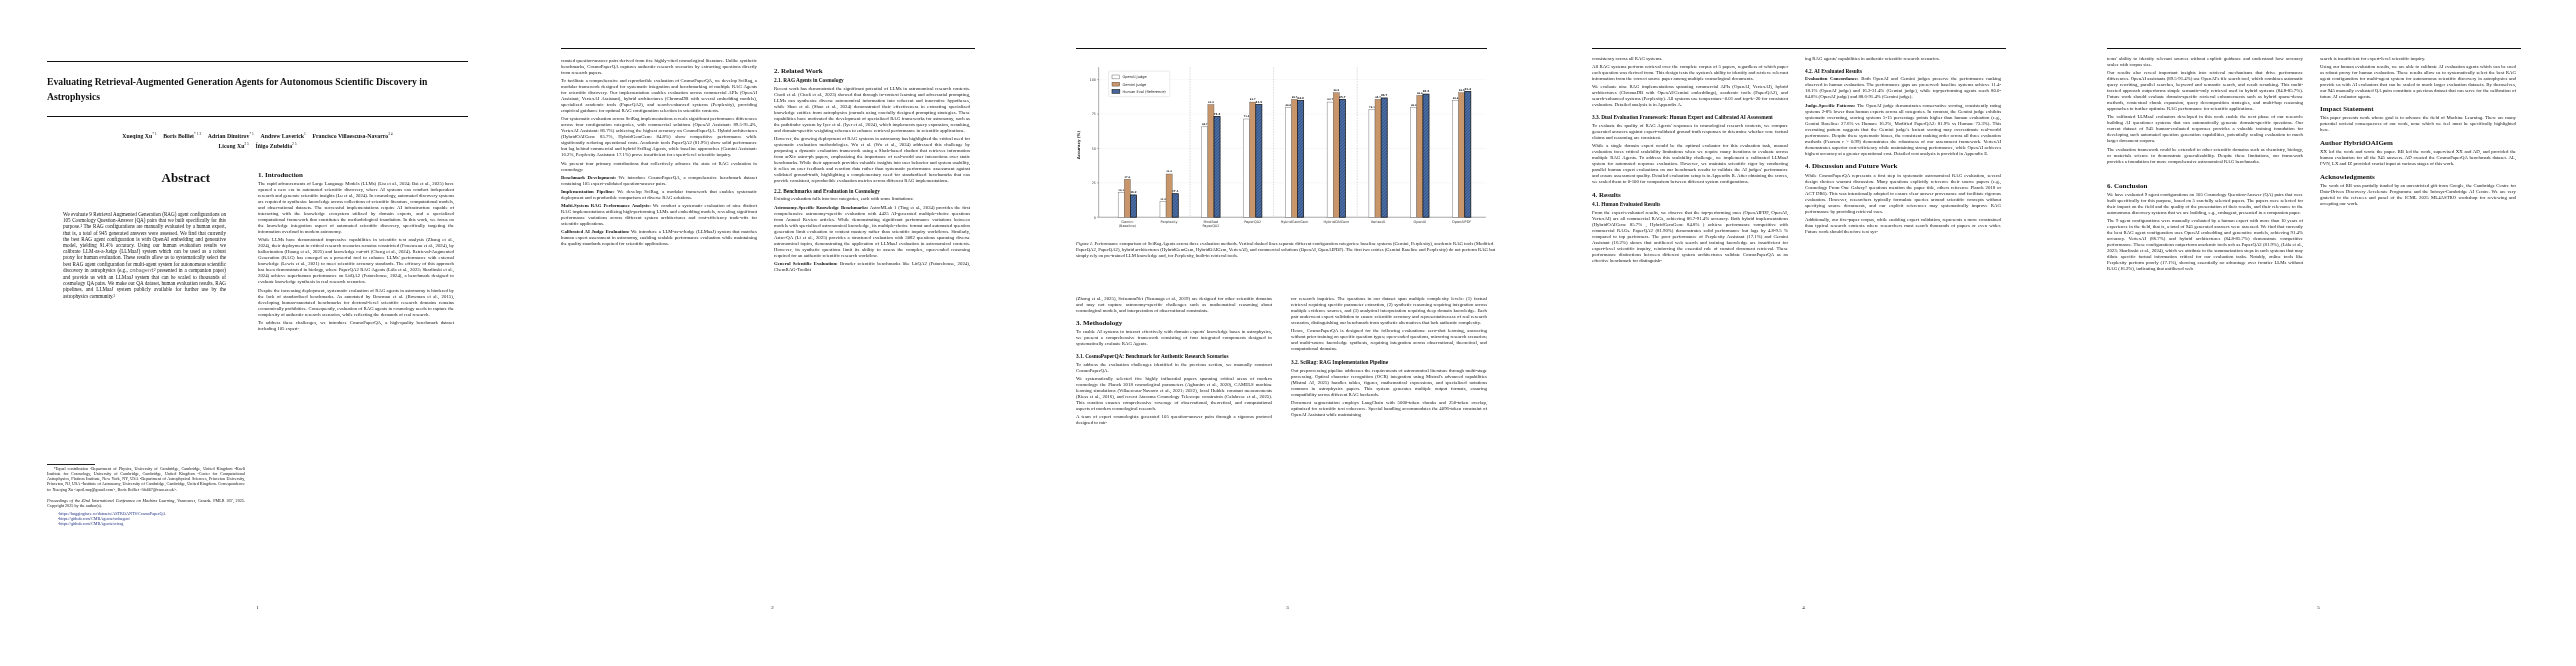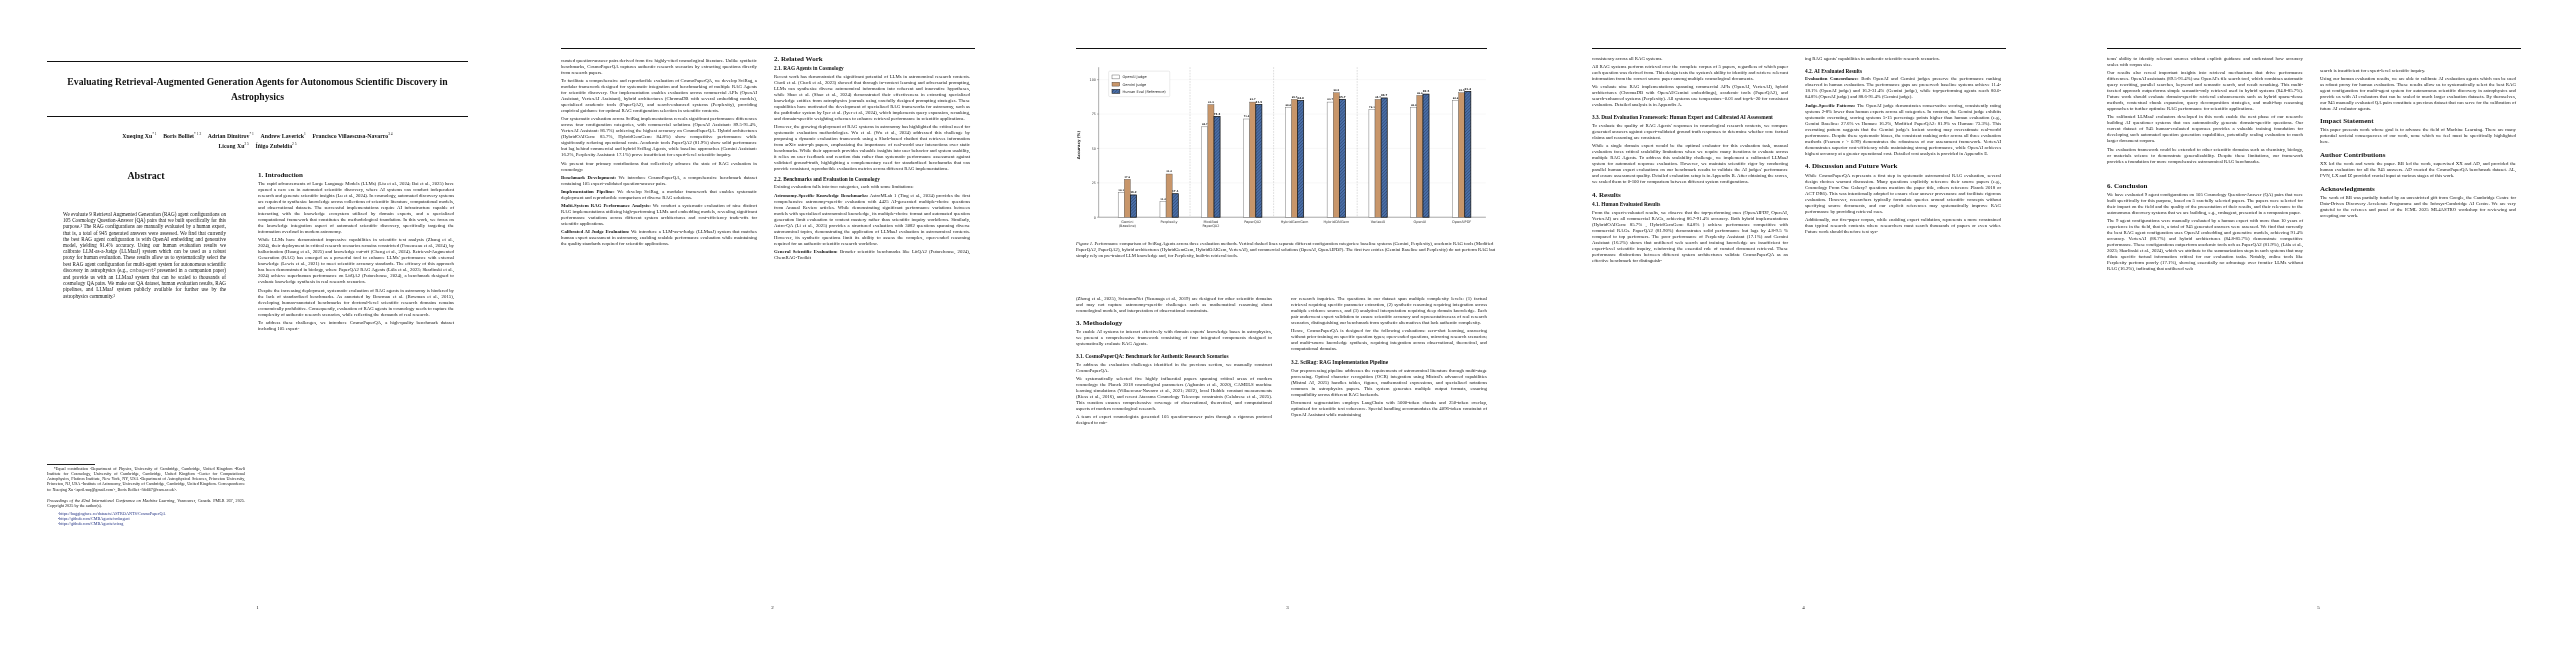--- a/index.html
+++ b/index.html
@@ -10,24 +10,24 @@
   .col{position:absolute;width:196px;font-size:4.8px;line-height:6px;text-align:justify;hyphens:auto}
   .col p{margin-bottom:2.2px}
   .hr{position:absolute;height:1.1px;background:#111}
   .pnum{position:absolute;top:605px;width:515px;text-align:center;font-size:5px}
   h2{font-size:7px;font-weight:bold;margin:3.9px 0 3.3px;text-align:left}
   h3{font-size:5.3px;font-weight:bold;margin:3.3px 0 2.8px;text-align:left}
   .b{font-weight:bold}
   .mono{font-family:"Liberation Mono","DejaVu Sans Mono",monospace;color:#555}
   .arxiv{position:absolute;left:5.6px;top:389px;transform:rotate(-90deg);transform-origin:left top;
          font-family:"Liberation Serif",serif;font-size:17px;color:#999;white-space:nowrap;letter-spacing:0.3px}
-  .title{position:absolute;left:47px;top:75px;width:421px;text-align:center;font-size:9.7px;font-weight:bold;line-height:14.5px}
+  .title{position:absolute;left:47px;top:75px;width:421px;font-size:9.7px;font-weight:bold;line-height:14.5px}
   .authors{position:absolute;left:47px;top:131px;width:421px;text-align:center;font-size:5.8px;font-weight:bold;line-height:7.8px}
   .authors sup{font-size:3.6px;font-weight:normal}
-  .abs-h{position:absolute;left:82px;top:170px;width:128px;text-align:center;font-size:10px;font-weight:bold}
+  .abs-h{position:absolute;left:82px;top:170px;width:128px;text-align:right;font-size:13px;font-weight:bold}
   .abs{position:absolute;left:63px;top:211px;width:163px;font-size:5.1px;line-height:6.2px;text-align:justify}
   .fn{position:absolute;left:47px;top:464px;width:198px;font-size:4.2px;line-height:5.1px;text-align:justify}
   .fnline{position:absolute;left:47px;top:464px;width:48px;height:0.6px;background:#222}
   .proc{font-style:italic}
   .link{color:#1f2f80;padding-left:11px;display:block}
   
   .fig{position:absolute;left:42px;top:56px;width:425px;height:178px}
   .caption{position:absolute;left:46px;top:241px;width:422px;font-size:4.7px;line-height:6px;text-align:left}
 </style>
 </head>
@@ -71,21 +71,21 @@
     <p>curated question-answer pairs derived from five highly-cited cosmological literature. Unlike synthetic benchmarks, CosmoPaperQA captures authentic research scenarios by extracting questions directly from research papers.</p>
     <p>To facilitate a comprehensive and reproducible evaluation of CosmoPaperQA, we develop SciRag, a modular framework designed for systematic integration and benchmarking of multiple RAG Agents for scientific discovery. Our implementation enables evaluation across commercial APIs (OpenAI Assistant, VertexAI Assistant), hybrid architectures (ChromaDB with several embedding models), specialized academic tools (PaperQA2), and search-enhanced systems (Perplexity), providing empirical guidance for optimal RAG configuration selection in scientific contexts.</p>
     <p>Our systematic evaluation across SciRag implementations reveals significant performance differences across four configuration categories, with commercial solutions (OpenAI Assistant: 89.5-91.4%, VertexAI Assistant: 86.7%) achieving the highest accuracy on CosmoPaperQA. Hybrid architectures (HybridOAIGem: 85.7%, HybridGemGem: 84.8%) show competitive performance while significantly reducing operational costs. Academic tools PaperQA2 (81.9%) show solid performance but lag behind commercial and hybrid SciRag Agents, while baseline approaches (Gemini Assistant: 16.2%, Perplexity Assistant: 17.1%) prove insufficient for expert-level scientific inquiry.</p>
     <p>We present four primary contributions that collectively advance the state of RAG evaluation in cosmology:</p>
     <p><span class="b">Benchmark Development:</span><span> We introduce CosmoPaperQA, a comprehensive benchmark dataset containing 105 expert-validated question-answer pairs.</span></p>
     <p><span class="b">Implementation Pipeline:</span><span> We develop SciRag, a modular framework that enables systematic deployment and reproducible comparison of diverse RAG solutions.</span></p>
     <p><span class="b">Multi-System RAG Performance Analysis:</span><span> We conduct a systematic evaluation of nine distinct RAG implementations utilizing high-performing LLMs and embedding models, revealing significant performance variations across different system architectures and cost-efficiency trade-offs for scientific applications.</span></p>
     <p><span class="b">Calibrated AI Judge Evaluation:</span><span> We introduce a LLM-as-a-Judge (LLMaaJ) system that matches human expert assessment in astronomy, enabling scalable performance evaluation while maintaining the quality standards required for scientific applications.</span></p>
   </div>
   <div class="col" style="left:259px;top:56px">
-    <h2 style="margin-top:0">2. Related Work</h2>
+    <h2 style="margin-top:12px">2. Related Work</h2>
     <h3>2.1. RAG Agents in Cosmology</h3>
     <p>Recent work has demonstrated the significant potential of LLMs in astronomical research contexts. Ciucă et al. (Ciucă et al., 2023) showed that through in-context learning and adversarial prompting, LLMs can synthesize diverse astronomical information into coherent and innovative hypotheses, while Shao et al. (Shao et al., 2024) demonstrated their effectiveness in extracting specialized knowledge entities from astrophysics journals using carefully designed prompting strategies. These capabilities have motivated the development of specialized RAG frameworks for astronomy, such as the pathfinder system by Iyer et al. (Iyer et al., 2024), which implements query expansion, reranking, and domain-specific weighting schemes to enhance retrieval performance in scientific applications.</p>
     <p>However, the growing deployment of RAG systems in astronomy has highlighted the critical need for systematic evaluation methodologies. Wu et al. (Wu et al., 2024) addressed this challenge by proposing a dynamic evaluation framework using a Slack-based chatbot that retrieves information from arXiv astro-ph papers, emphasizing the importance of real-world user interactions over static benchmarks. While their approach provides valuable insights into user behavior and system usability, it relies on user feedback and reaction data rather than systematic performance assessment against validated ground-truth, highlighting a complementary need for standardized benchamrks that can provide consistent, reproducible evaluation metrics across different RAG implementations.</p>
     <h3>2.2. Benchmarks and Evaluation in Cosmology</h3>
     <p>Existing evaluation falls into two categories, each with some limitations:</p>
     <p><span class="b">Astronomy-Specific Knowledge Benchmarks:</span><span> AstroMLab 1 (Ting et al., 2024) provides the first comprehensive astronomy-specific evaluation with 4425 AI-generated multiple-choice questions from Annual Review articles. While demonstrating significant performance variations between models with specialized astronomical knowledge, its multiple-choice format and automated question generation limit evaluation to content mastery rather than scientific inquiry workflows. Similarly, Astro-QA (Li et al., 2025) provides a structured evaluation with 3082 questions spanning diverse astronomical topics, demonstrating the application of LLMaaJ evaluation in astronomical contexts. However, its synthetic questions limit its ability to assess the complex, open-ended reasoning required for an authentic scientific research workflow.</span></p>
     <p><span class="b">General Scientific Evaluation:</span><span> Broader scientific benchmarks like LitQA2 (Futurehouse, 2024), ChemRAG-Toolkit</span></p>
   </div>
   <div class="pnum">2</div>
 </div>
@@ -244,25 +244,25 @@
   <div class="hr" style="left:46px;top:48px;width:414px"></div>
   <div class="col" style="left:46px;top:56px">
     <p>tems' ability to identify relevant sources without explicit guidance and understand how accuracy scales with corpus size.</p>
     <p>Our results also reveal important insights into retrieval mechanisms that drive performance differences. OpenAI assistants (89.5-91.4%) use OpenAI's file search tool, which combines automatic query rewriting, parallel searches, keyword and semantic search, and result reranking. This multi-faceted approach outperforms simple semantic-only retrieval used in hybrid systems (84.8-85.7%). Future work should evaluate domain-specific retrieval enhancements such as hybrid sparse-dense methods, contextual chunk expansion, query decomposition strategies, and multi-hop reasoning approaches to further optimize RAG performance for scientific applications.</p>
     <p>The calibrated LLMaaJ evaluators developed in this work enable the next phase of our research: building AI questioner systems that can automatically generate domain-specific questions. Our current dataset of 945 human-evaluated responses provides a valuable training foundation for developing such automated question generation capabilities, potentially scaling evaluation to much larger document corpora.</p>
     <p>The evaluation framework could be extended to other scientific domains such as chemistry, biology, or materials science to demonstrate generalizability. Despite these limitations, our framework provides a foundation for more comprehensive astronomical RAG benchmarks.</p>
     <h2 style="margin-top:18px">6. Conclusion</h2>
     <p>We have evaluated 9 agent configurations on 105 Cosmology Question-Answer (QA) pairs that were built specifically for this purpose, based on 5 carefully selected papers. The papers were selected for their impact on the field and the quality of the presentation of their results, and their relevance to the autonomous discovery systems that we are building, e.g., cmbagent, presented in a companion paper.</p>
     <p>The 9 agent configurations were manually evaluated by a human expert with more than 10 years of experience in the field, that is, a total of 945 generated answers were assessed. We find that currently the best RAG agent configuration uses OpenAI embedding and generative models, achieving 91.4% accuracy. VertexAI (86.7%) and hybrid architectures (84.8-85.7%) demonstrate competitive performance. These configurations outperform academic tools uch as PaperQA2 (81.9%), (Lála et al., 2023; Skarlinski et al., 2024), which we attribute to the summarization steps in such systems that may dilute specific factual information critical for our evaluation tasks. Notably, online tools like Perplexity perform poorly (17.1%), showing essentially no advantage over frontier LLMs without RAG (16.2%), indicating that unfiltered web</p>
   </div>
-  <div class="col" style="left:259px;top:68px">
+  <div class="col" style="left:259px;top:56px">
     <p>search is insufficient for expert-level scientific inquiry.</p>
     <p>Using our human evaluation results, we are able to calibrate AI evaluation agents which can be used as robust proxy for human evaluation. These results allow us to systematically select the best RAG agent configuration for multi-agent system for autonomous scientific discovery in astrophysics and provide us with AI evaluators that can be scaled to much larger evaluation datasets. By themselves, our 945 manually evaluated QA pairs constitute a precious dataset that can serve for the calibration of future AI evaluator agents.</p>
     <h2 style="margin-top:5.6px">Impact Statement</h2>
     <p>This paper presents work whose goal is to advance the field of Machine Learning. There are many potential societal consequences of our work, none which we feel must be specifically highlighted here.</p>
-    <h2 style="margin-top:6.7px">Author Contributions</h2>
+    <h2 style="margin-top:6.7px">Author HybridOAIGem</h2>
     <p>XX led the work and wrote the paper. BB led the work, supervised XX and AD, and provided the human evaluation for all the 945 answers. AD created the CosmoPaperQA benchmark dataset. AL, FVN, LX and IZ provided crucial input at various stages of this work.</p>
     <h2 style="margin-top:6.7px">Acknowledgments</h2>
     <p>The work of BB was partially funded by an unrestricted gift from Google, the Cambridge Centre for Data-Driven Discovery Accelerate Programme and the Infosys-Cambridge AI Centre. We are very grateful to the referees and panel of the ICML 2025 ML4ASTRO workshop for reviewing and accepting our work.</p>
   </div>
   <div class="pnum">5</div>
 </div>
 
 
 </body></html>

